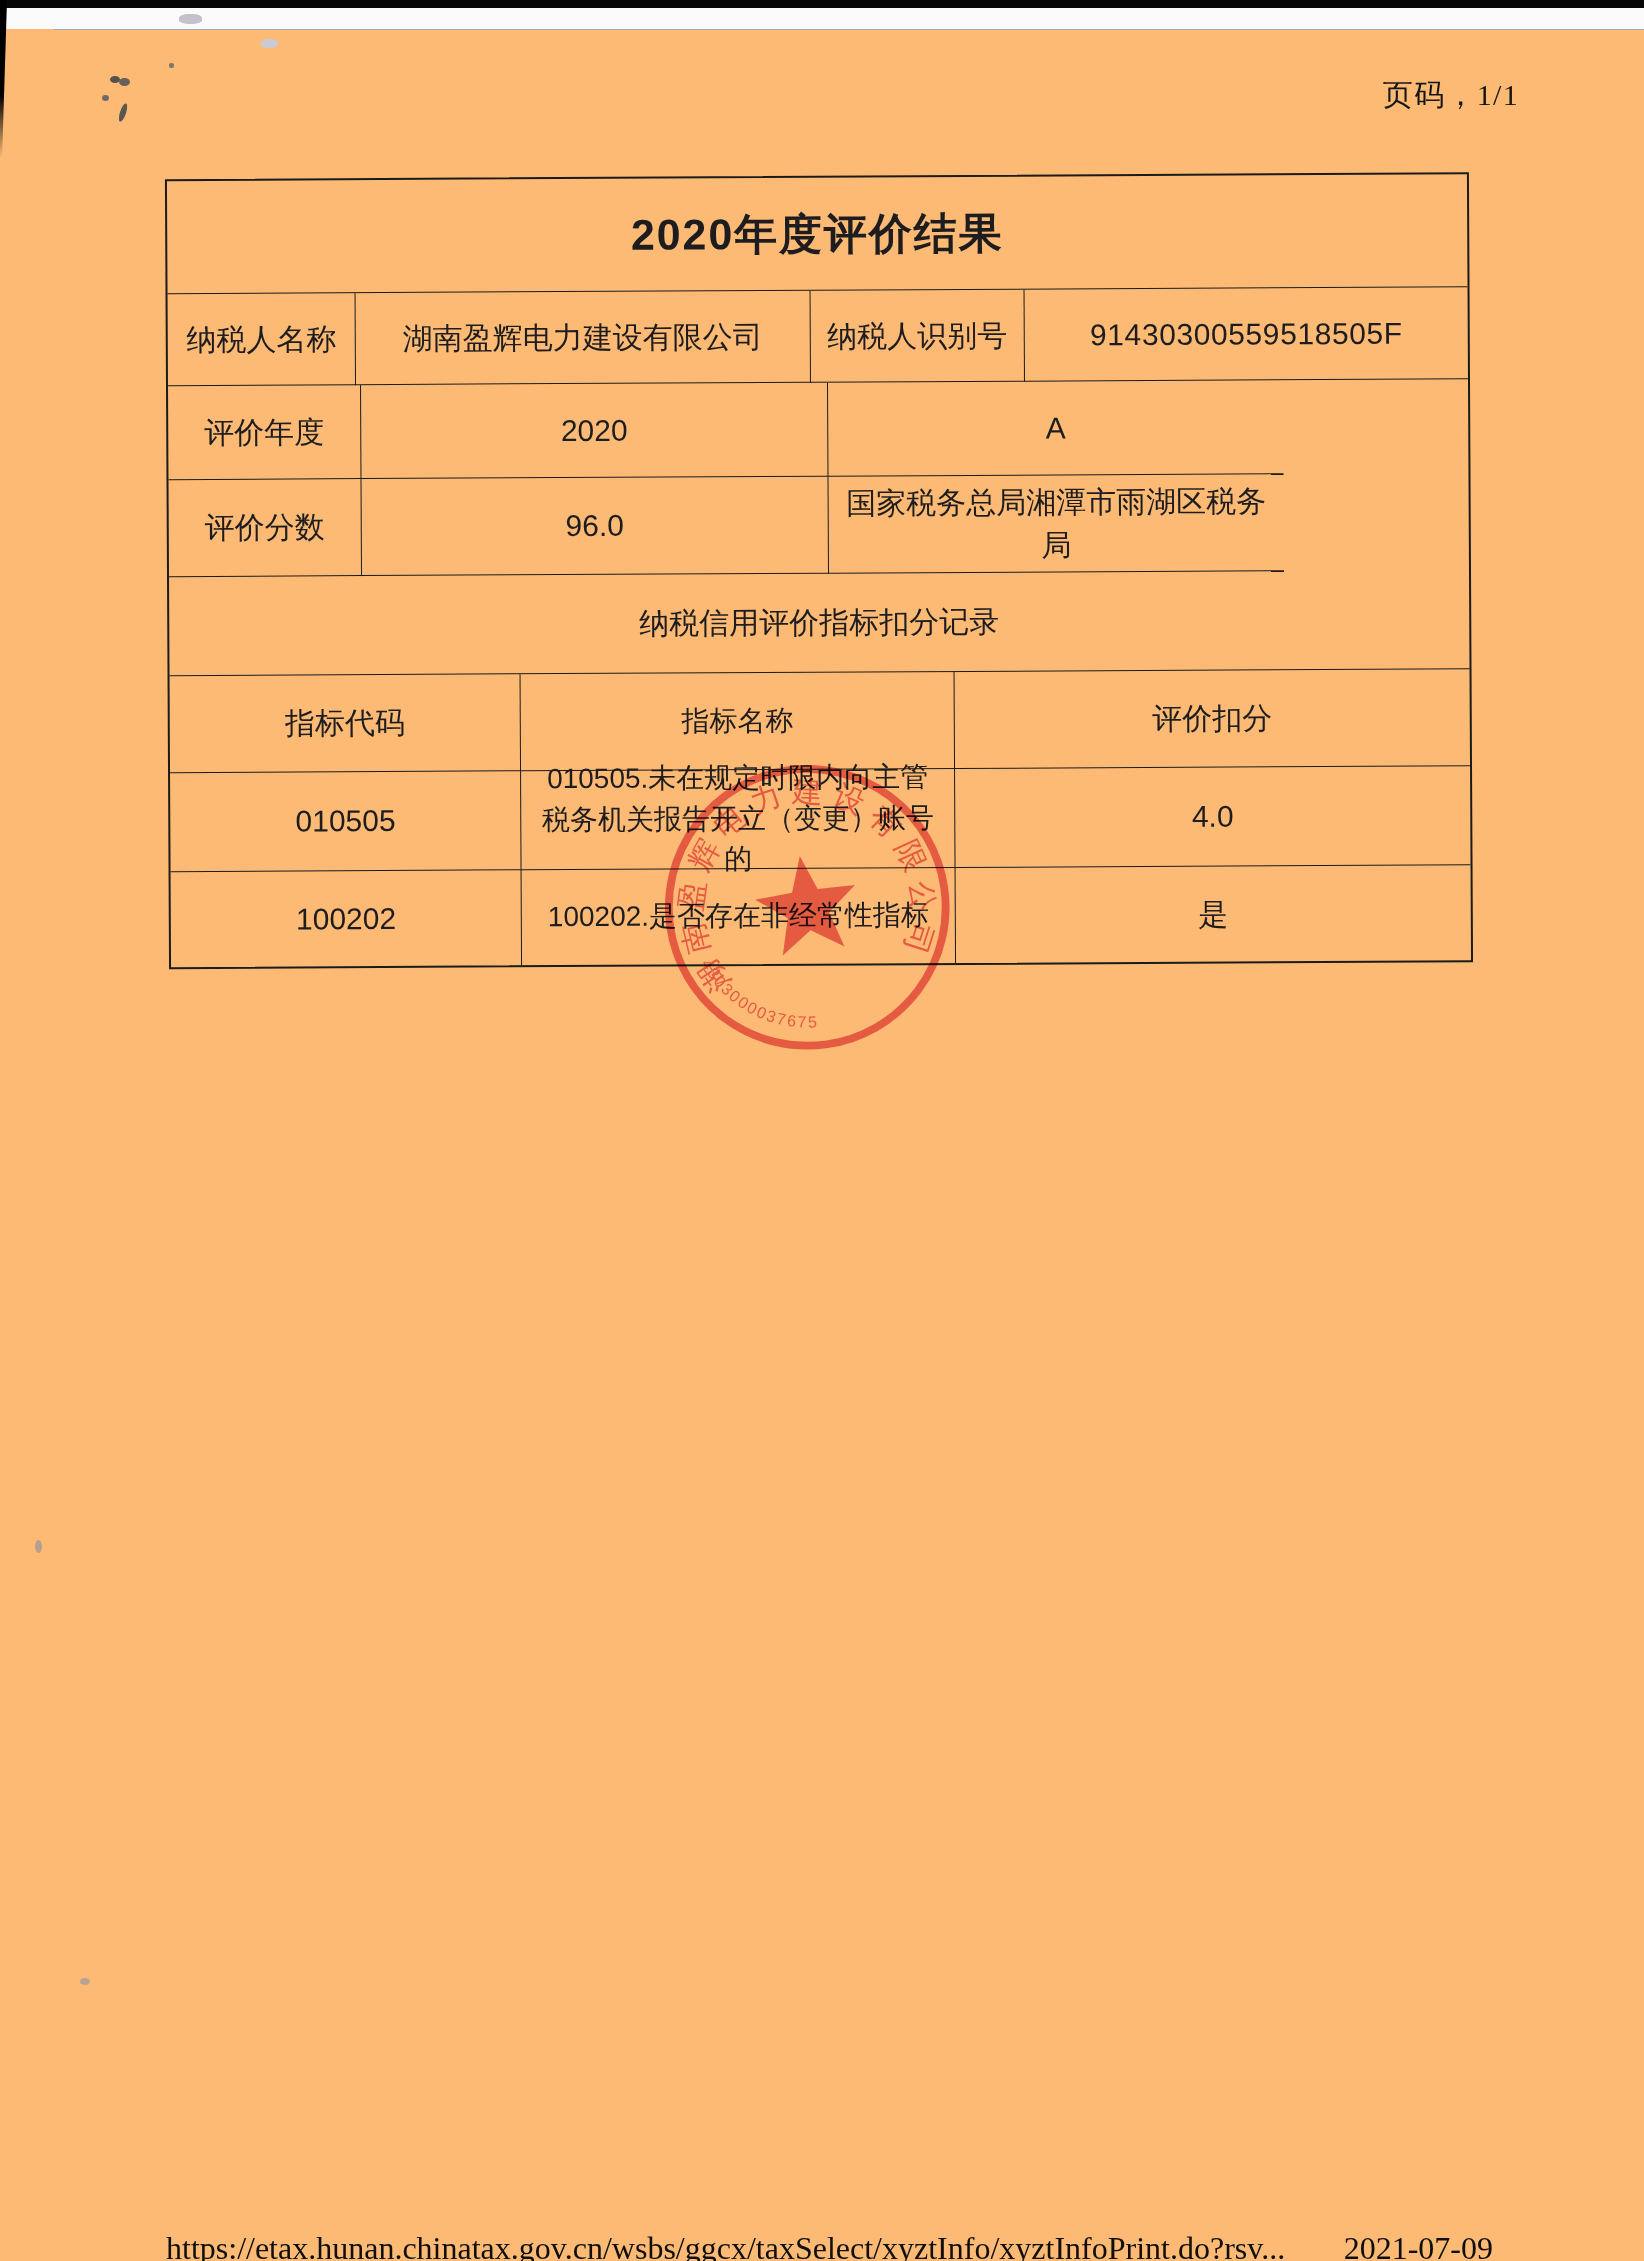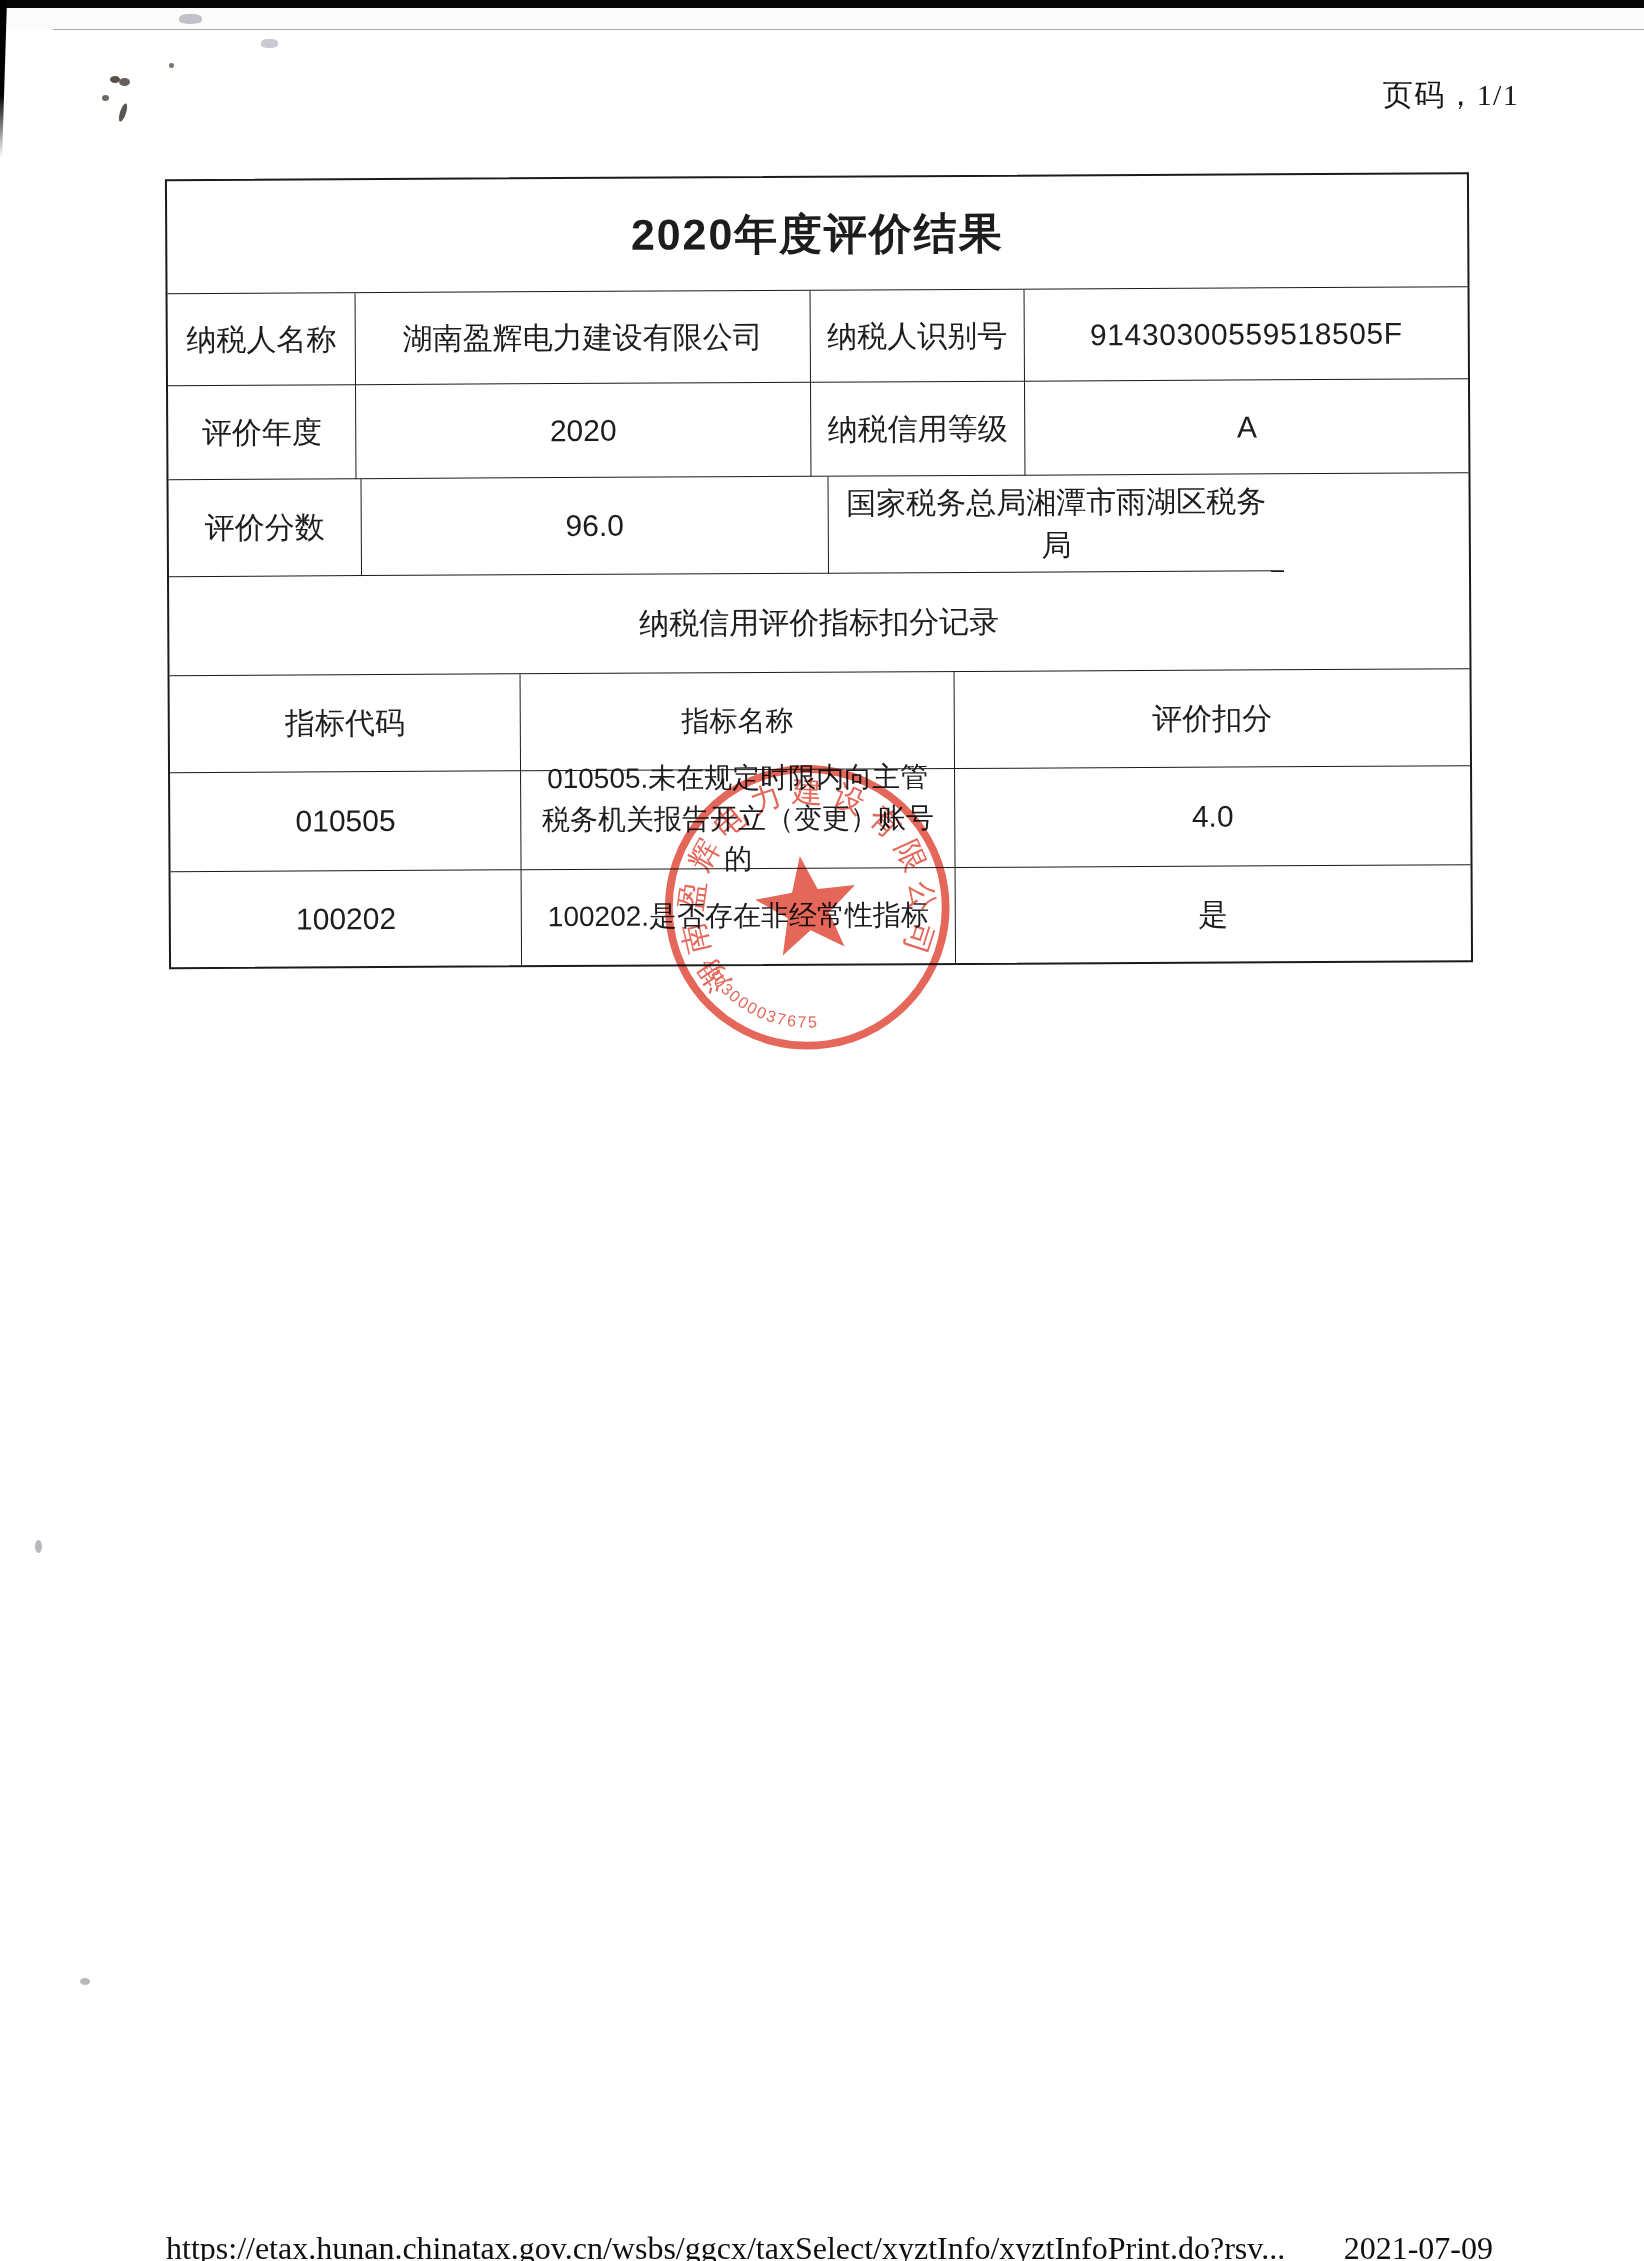--- a/index.html
+++ b/index.html
@@ -1,19 +1,19 @@
 <!DOCTYPE html>
 <html style="font-size:10.3px"><head>
 <meta charset="utf-8">
 <style>
   * { margin:0; padding:0; box-sizing:border-box; }
   html,body { background:#222; }
   #sheet {
     position:relative; width:1644px; height:2261px;
-    background:#ffffff; overflow:hidden;
+    background:#fdba74; overflow:hidden;
     font-family:"Liberation Sans", sans-serif;
     color:#1d1d1f;
   }
   
   .top-band { position:absolute; left:0; top:0; width:1644px; height:8.4px; background:#070707; }
   .paper-top-strip { position:absolute; left:0; top:8.4px; width:1644px; height:21px; background:#fbfbfc; }
   .edge-line { position:absolute; left:53px; top:29px; width:1591px; height:1.3px; background:#a9aab4; }
   .left-wedge { position:absolute; left:0; top:0; width:7px; height:158px;
     background:linear-gradient(#000 60%, rgba(0,0,0,0)); clip-path:polygon(0 0,100% 0,30% 100%,0 100%); }
   .smudge { position:absolute; border-radius:50%; }
@@ -94,21 +94,20 @@
       <div class="row h-r1">
         <div class="cell c-label1">纳税人名称</div>
         <div class="cell c-value1">湖南盈辉电力建设有限公司</div>
         <div class="cell c-label2">纳税人识别号</div>
         <div class="cell c-value2 last id-value">91430300559518505F</div>
       </div>
 
       <div class="row h-r2">
         <div class="cell c-label1">评价年度</div>
         <div class="cell c-value1">2020</div>
-        <div class="cell c-label2">纳税信用等级</div>
         <div class="cell c-value2 last">A</div>
       </div>
 
       <div class="row h-r3">
         <div class="cell c-label1">评价分数</div>
         <div class="cell c-value1">96.0</div>
         <div class="cell c-value2 last">国家税务总局湘潭市雨湖区税务局</div>
       </div>
 
       <div class="row section-row">

